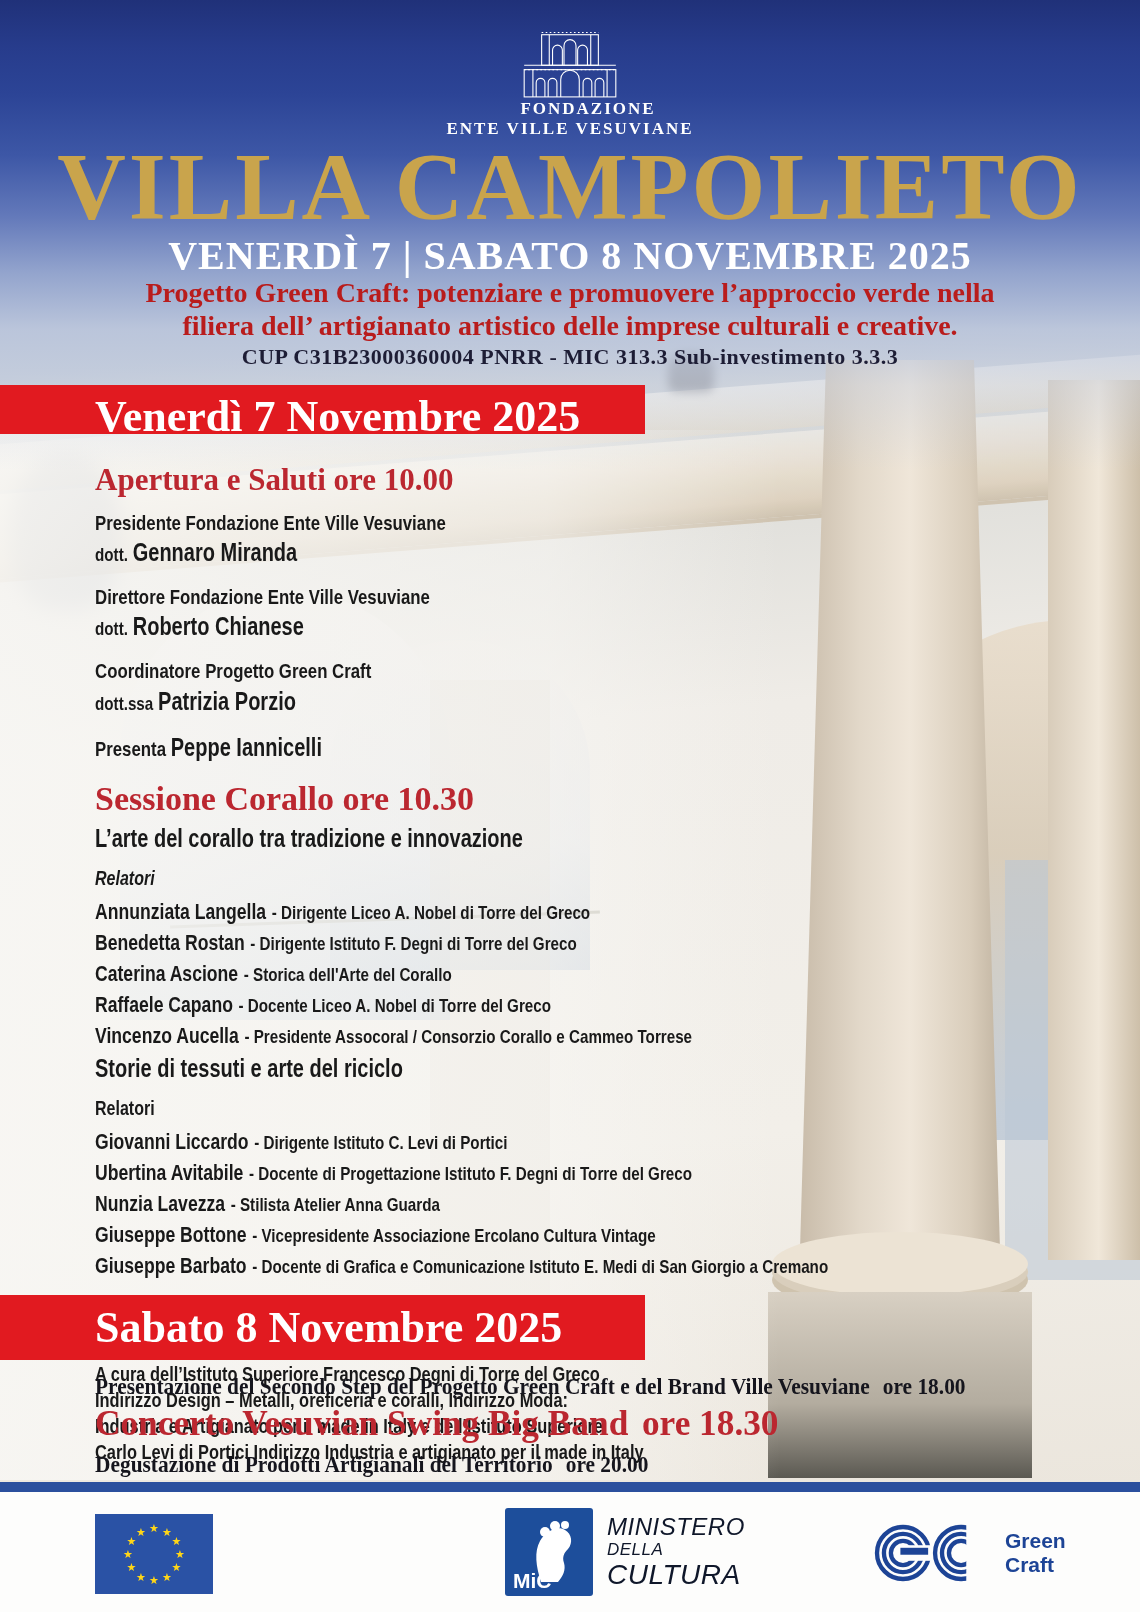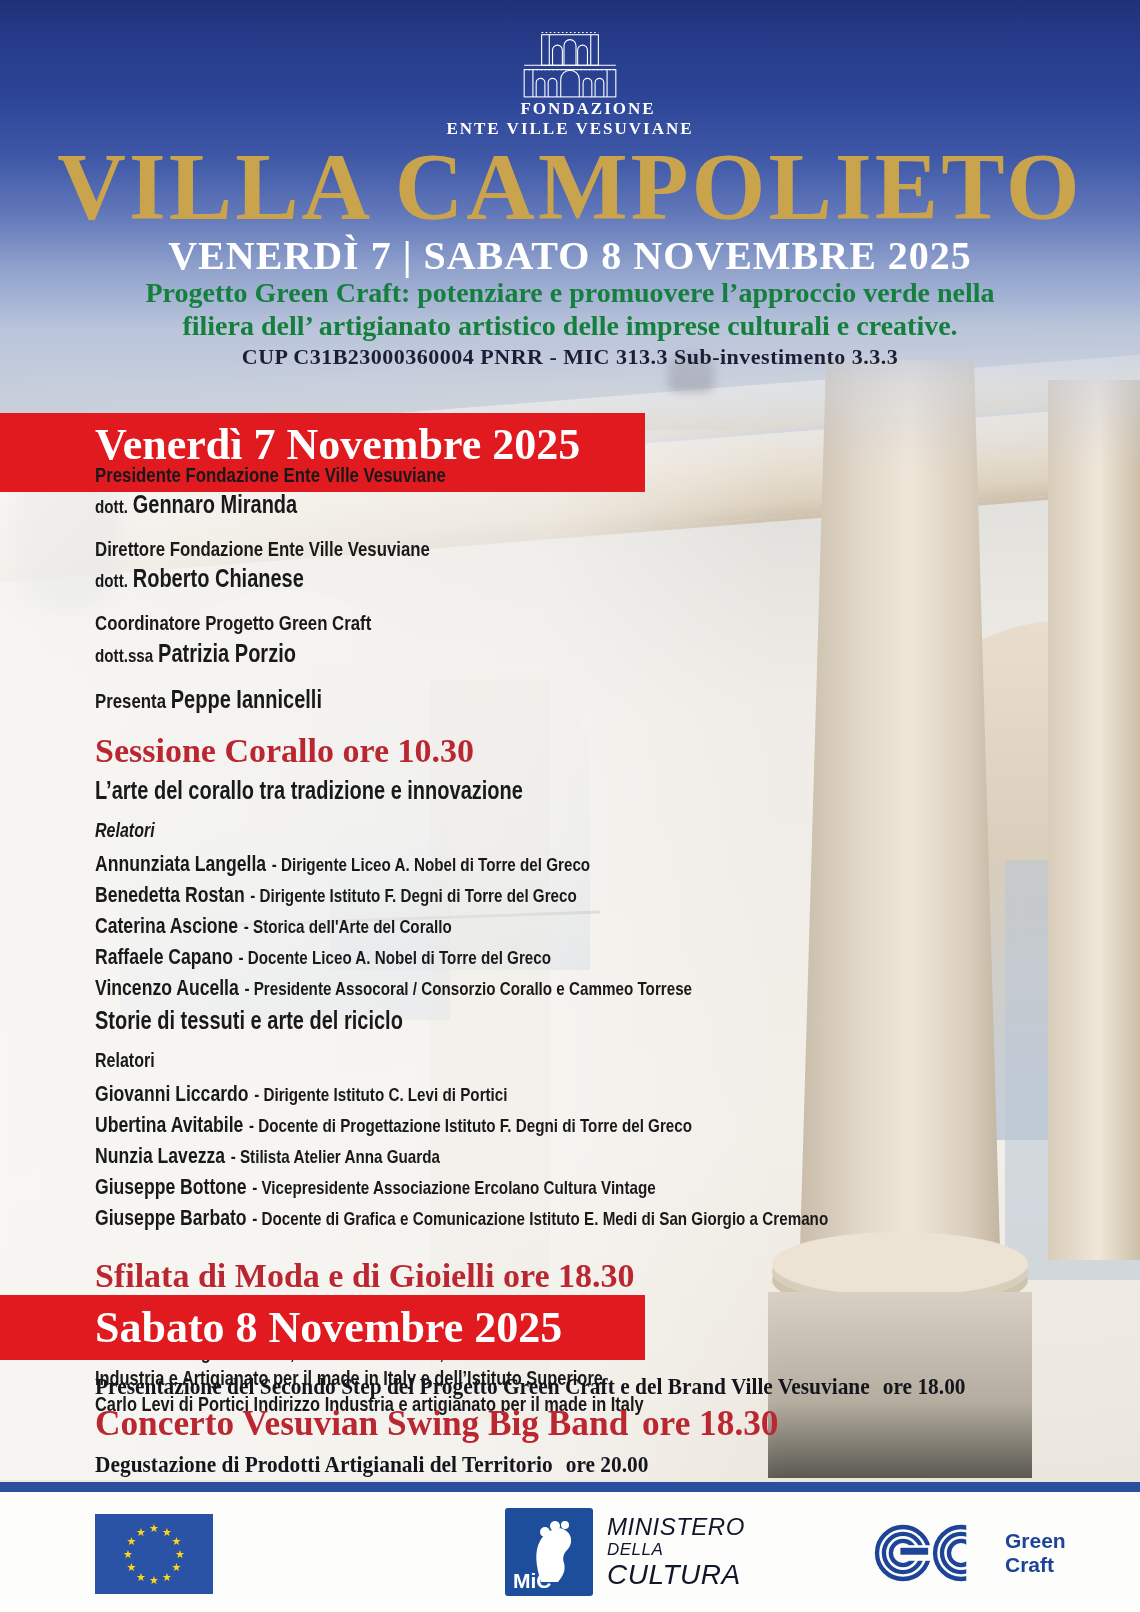--- a/index.html
+++ b/index.html
@@ -44,30 +44,30 @@
     background:linear-gradient(180deg,#203179 0%,#273c8c 10%,#2c4496 20%,#3d57a6 33%,
       #6379ba 46%,#93a4cd 58%,rgba(185,196,219,.85) 70%,rgba(200,208,224,.45) 82%,rgba(210,216,228,0) 100%);}
 
   .abs{position:absolute;left:0;right:0;z-index:3;text-align:center;}
   .fond{color:#ffffff;font-family:"Liberation Serif",serif;font-weight:700;
         font-size:17px;letter-spacing:2px;}
   .title{top:140px;color:#c9a44c;font-family:"Liberation Serif",serif;font-weight:700;
          font-size:95px;line-height:1;letter-spacing:3px;white-space:nowrap;}
   .dates{top:232px;color:#ffffff;font-family:"Liberation Serif",serif;font-weight:700;
          font-size:40px;letter-spacing:1px;white-space:nowrap;}
-  .prog{top:276px;color:#15803d;font-family:"Liberation Serif",serif;font-weight:700;
+  .prog{top:276px;color:#b91c1c;font-family:"Liberation Serif",serif;font-weight:700;
         font-size:28px;line-height:33px;}
   .cup{top:344px;color:#1d1d35;font-family:"Liberation Serif",serif;font-weight:700;
        font-size:22px;letter-spacing:.5px;}
 
   
   .banner{position:absolute;left:0;width:645px;z-index:3;background:#e11a20;
     color:#fff;font-family:"Liberation Serif",serif;font-weight:700;font-size:44px;
     line-height:63px;padding-left:95px;box-sizing:border-box;white-space:nowrap;}
-  .banner1{top:385px;height:79px;margin-top:28px;}
+  .banner1{top:385px;height:49px;}
   .banner2{top:1295px;height:65px;line-height:65px;}
 
   
   .content{position:absolute;top:462px;left:95px;width:1010px;z-index:3;color:#191919;}
   .redhead{color:#bb2730;font-family:"Liberation Serif",serif;font-weight:700;
            font-size:31px;margin:0 0 12px 0;white-space:nowrap;}
   .sesshead{font-size:34px;margin:18px 0 6px 0;}
   .cond{transform:scaleX(.8);transform-origin:0 0;white-space:nowrap;}
   .role{font-weight:700;font-size:21px;line-height:1.2;}
   .pline{margin:3px 0 17px 0;}
@@ -160,20 +160,21 @@
 <div class="abs dates">VENERDÌ 7 | SABATO 8 NOVEMBRE 2025</div>
 <div class="abs prog">
   <div>Progetto Green Craft: potenziare e promuovere l’approccio verde nella</div>
   <div>filiera dell’ artigianato artistico delle imprese culturali e creative.</div>
 </div>
 <div class="abs cup">CUP C31B23000360004 PNRR - MIC 313.3 Sub-investimento 3.3.3</div>
 
 <div class="banner banner1">Venerdì 7 Novembre 2025</div>
 
 <div class="content">
+  <div class="redhead">Apertura e Saluti ore 10.00</div>
 
   <div class="cond role">Presidente Fondazione Ente Ville Vesuviane</div>
   <div class="cond pline">
     <span class="prefix">dott.</span><span class="pname">Gennaro Miranda</span>
   </div>
   <div class="cond role">Direttore Fondazione Ente Ville Vesuviane</div>
   <div class="cond pline">
     <span class="prefix">dott.</span><span class="pname">Roberto Chianese</span>
   </div>
   <div class="cond role">Coordinatore Progetto Green Craft</div>

